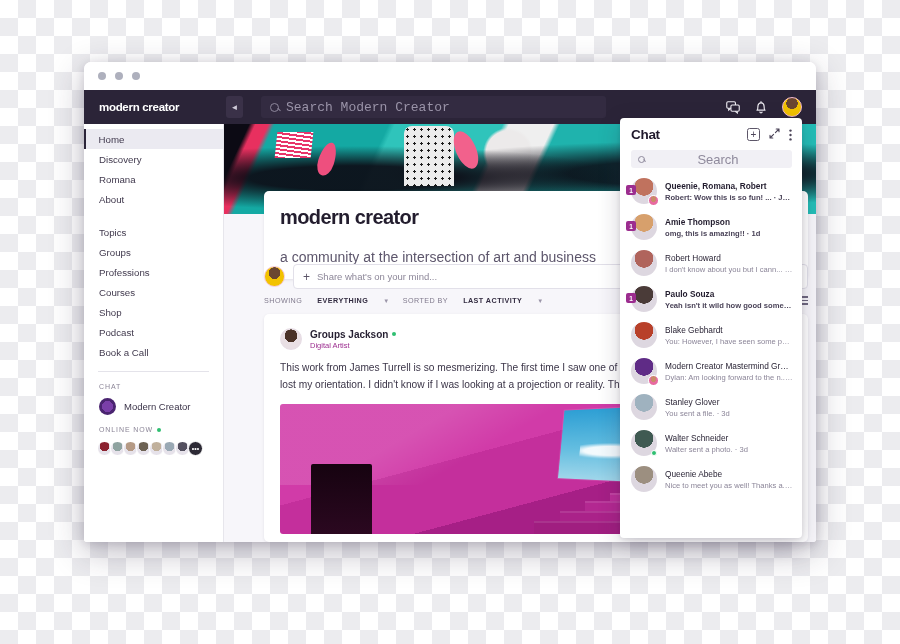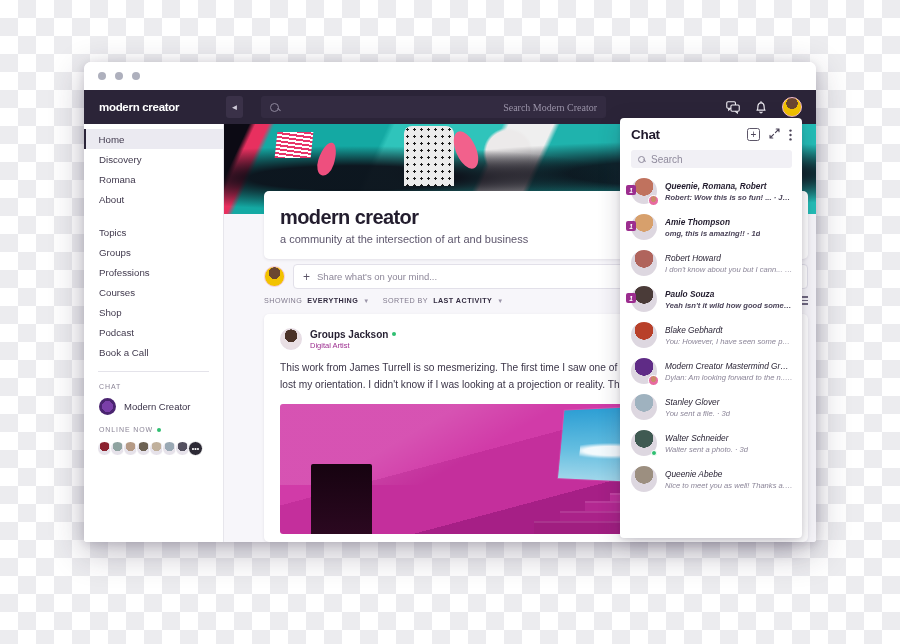--- a/index.html
+++ b/index.html
@@ -52,21 +52,21 @@
     color: #cfcbd8; font-size: 8px;
   }
   #search-wrap {
     margin-left: 18px; width: 345px; height: 22px; border-radius: 3px;
     background: #332b41; display: flex; align-items: center; padding: 0 9px; gap: 7px;
   }
   #search-wrap .mag { width: 9px; height: 9px; border: 1.2px solid #8e879c; border-radius: 50%; position: relative; flex:none;}
   #search-wrap .mag::after { content:""; position:absolute; width:4px; height:1.2px; background:#8e879c; right:-3px; bottom:0px; transform: rotate(45deg); }
   #search-input {
     background: none; border: 0; outline: 0; color: #cfcbd8;
-    font-family: Liberation Serif, serif; font-size: 10px; width: 100%; text-align: right;
+    font-family: Liberation Mono, monospace; font-size: 13px; width: 100%;
   }
   #search-input::placeholder { color: #9a93a8; }
   #topnav-right { position: absolute; right: 14px; display: flex; align-items: center; gap: 15px; }
   .nav-ico { color: #efedf3; display: flex; align-items: center; }
   #topnav-avatar {
     width: 20px; height: 20px; border-radius: 50%;
     background: radial-gradient(circle at 50% 30%, #6a4630 0 36%, #f2c200 37% 100%);
     border: 1.5px solid #f3b9d0;
   }
 
@@ -128,21 +128,21 @@
   #cover .ring { position:absolute; right:28px; top:14px; width:54px; height:54px; border:9px solid #2cc0b8; border-radius:50%; border-bottom-color:transparent; }
 
   
   #comm-card {
     position: absolute; left: 40px; top: 67px; right: 8px;
     background: #fff; border-radius: 5px; padding: 15px 16px 14px 16px;
     box-shadow: 0 1px 3px rgba(50,40,70,.10);
     display: flex; align-items: flex-start;
   }
   #comm-title { font-size: 20px; font-weight: 700; color: #231d2e; letter-spacing: -.6px; }
-  #comm-sub { font-size: 11px; color: #5d566c; margin-top: 4px; }
+  #comm-sub { font-size: 14px; color: #5d566c; margin-top: 20px; }
   #comm-actions { margin-left: auto; display: flex; align-items: center; gap: 7px; padding-top: 4px; }
   #manage-btn {
     background: #9c2d8f; color: #fff; font-size: 8.5px; font-weight: 600;
     padding: 5px 11px; border-radius: 3px; border: 0; font-family: inherit;
   }
   #plus-btn {
     background: #9c2d8f; color: #fff; width: 21px; height: 21px; border-radius: 3px;
     border: 0; font-size: 14px; line-height: 1; display:flex; align-items:center; justify-content:center;
   }
 
@@ -157,21 +157,21 @@
     flex: 1; height: 25px; background: #fff; border: 1px solid #e2e0e9; border-radius: 4px;
     display: flex; align-items: center; padding: 0 9px; gap: 7px;
   }
   #composer-field .pl { color:#8d8799; font-size:9.5px;}
   .plus-glyph { color:#5c5568; font-size:12px; line-height:1; }
   #emoji-ico { margin-left:auto; width:13px;height:13px;border:1.2px solid #9a94a6;border-radius:50%; position:relative;}
   #emoji-ico::before{content:"";position:absolute;left:2.5px;top:5px;width:7px;height:3px;border-bottom:1.2px solid #9a94a6;border-radius:0 0 4px 4px;}
 
   
   #filters { position: absolute; left: 40px; top: 172px; right: 8px; display: flex; align-items: center; gap: 13px; }
-  .filt { display:flex; align-items:center; gap:5px; font-size:7.2px; letter-spacing:.45px; color:#807a8d; }
+  .filt { display:flex; align-items:center; gap:15px; font-size:7.2px; letter-spacing:.45px; color:#807a8d; }
   .filt b { color:#332c41; font-weight:700; }
   .caret { font-size:6px; color:#9b95a8; }
   #list-ico { margin-left:auto; display:flex; flex-direction:column; gap:2px; }
   #list-ico i { display:block; width:9px; height:1.4px; background:#6f6880; position:relative;}
   #list-ico i::before{content:"";position:absolute;left:-3.5px;top:0;width:1.6px;height:1.4px;background:#6f6880;}
 
   
   #post {
     position: absolute; left: 40px; top: 190px; right: 8px; bottom: 0;
     background: #fff; border-radius: 5px; box-shadow: 0 1px 3px rgba(50,40,70,.10);
@@ -228,24 +228,24 @@
   #chat-head-ico { margin-left: auto; display: flex; align-items: center; gap: 9px; }
   .cbox { width: 13px; height: 13px; border: 1.2px solid #5d5669; border-radius: 2.5px; display:flex;align-items:center;justify-content:center;color:#4c4559;font-size:10px;line-height:1;}
   .cexp { color:#4c4559; font-size: 11px; }
   .cdots { color:#4c4559; font-size: 11px; letter-spacing:0; line-height:.6; }
   #chat-search {
     margin: 2px 10px 0 11px; height: 18px; background: #f1f0f5; border-radius: 3px;
     display: flex; align-items: center; padding: 0 7px; gap: 6px;
   }
   #chat-search .mag2 { width:7px;height:7px;border:1.1px solid #8f8a9c;border-radius:50%;position:relative;flex:none;}
   #chat-search .mag2::after{content:"";position:absolute;width:3px;height:1.1px;background:#8f8a9c;right:-2.4px;bottom:0;transform:rotate(45deg);}
-  #chat-search input { border:0;background:none;outline:0;font-family:inherit;font-size:10px;color:#6d677c;width:100%;}
+  #chat-search input { border:0;background:none;outline:0;font-family:inherit;font-size:13px;color:#6d677c;width:100%;text-align:center;}
   #chat-search input::placeholder{color:#8f8a9c;}
   #chat-list { margin-top: 5px; }
-  .chat-item { display: flex; align-items: center; gap: 8px; padding: 5px 9px 5px 11px; position: relative; font-style: italic; }
+  .chat-item { display: flex; align-items: center; gap: 8px; padding: 5px 9px 5px 11px; position: relative; }
   .ci-av { width: 26px; height: 26px; border-radius: 50%; flex: none; position: relative; }
   .ci-badge {
     position: absolute; left: -5px; top: 7px; width: 10px; height: 10px; border-radius: 2px;
     background: #9c2d8f; color: #fff; font-size: 6.5px; font-weight: 700;
     display: flex; align-items: center; justify-content: center;
   }
   .ci-online { position:absolute; right:0px; bottom:0px; width:6px;height:6px;border-radius:50%;background:#2fbf71;border:1.2px solid #fff;}
   .ci-sub-av { position:absolute; right:-2px; bottom:-2px; width:11px;height:11px;border-radius:50%; border:1.4px solid #fff; background: radial-gradient(circle at 50% 35%, #c98a6a 0 40%, #e86aa0 41% 100%);}
   .ci-text { min-width: 0; }
   .ci-name { font-size: 8.3px; color: #221c2e; white-space: nowrap; overflow: hidden; text-overflow: ellipsis; }

